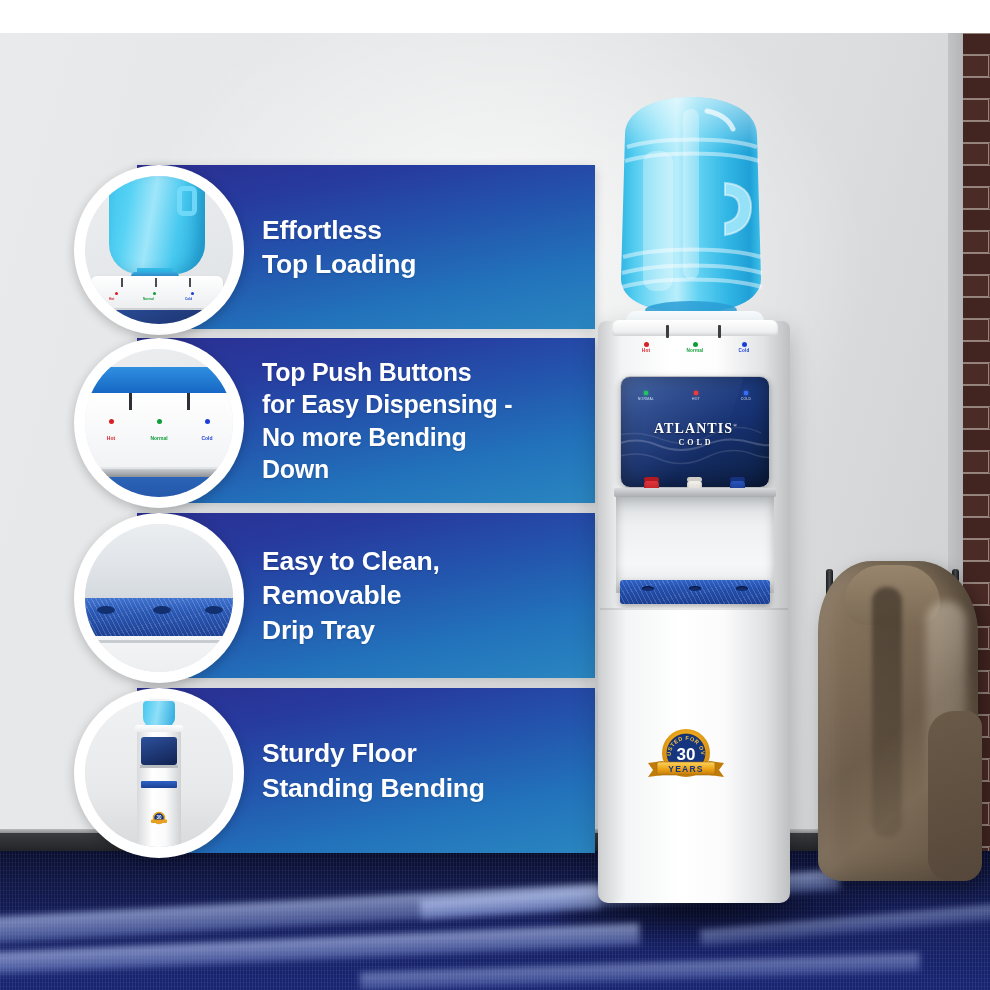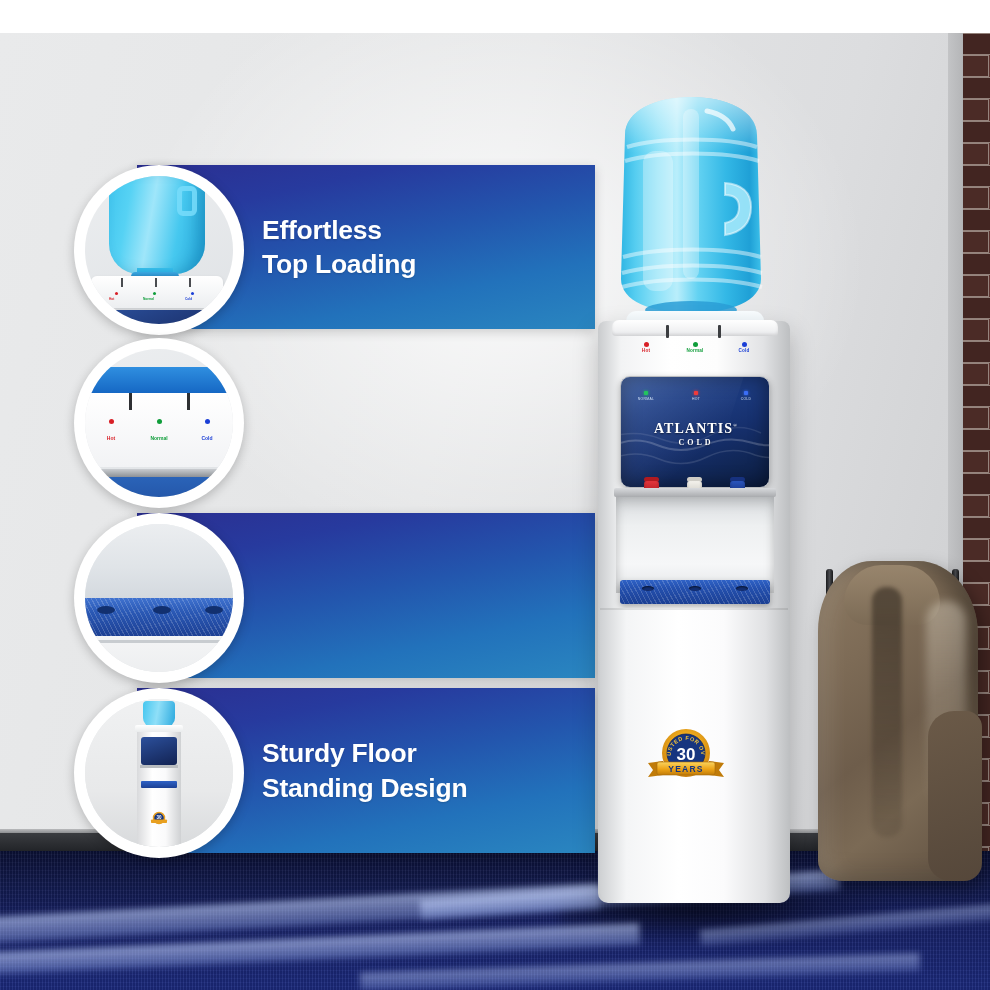--- a/index.html
+++ b/index.html
@@ -274,27 +274,37 @@
     <div class="coat-lapel"></div>
     <div class="coat-hl"></div>
     <div class="coat-sleeve"></div>
   </div>
 
   <div class="banner" style="top:132px;height:164px;">
     <div class="bg"></div>
     <div class="txt">Effortless
 Top Loading</div>
   </div>
+  <div class="banner" style="top:305px;height:165px;">
+    <div class="bg"></div>
+    <div class="txt" style="font-size:25px;">Top Push Buttons
+for Easy Dispensing -
+No more Bending
+Down</div>
+  </div>
   <div class="banner" style="top:480px;height:165px;">
     <div class="bg"></div>
+    <div class="txt">Easy to Clean,
+Removable
+Drip Tray</div>
   </div>
   <div class="banner" style="top:655px;height:165px;">
     <div class="bg"></div>
     <div class="txt">Sturdy Floor
-Standing Design</div>
+Standing Bending</div>
   </div>
 
   <div class="thumb" style="left:74px;top:132px;width:170px;height:170px;">
     <div class="inner" style="left:11px;top:11px;width:148px;height:148px;">
       <div class="t1-bottle"></div>
       <div class="t1-handle"></div>
       <div class="t1-neck"></div>
       <div class="t1-cap"></div>
       <div class="t1-base">
         <div style="position:absolute;left:30px;top:2px;width:2px;height:9px;background:#4a4c50;"></div>

